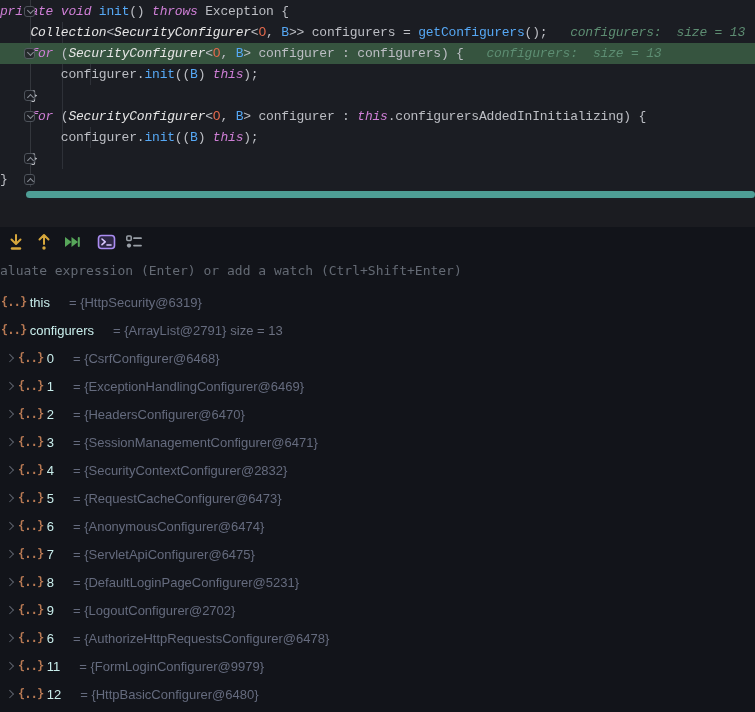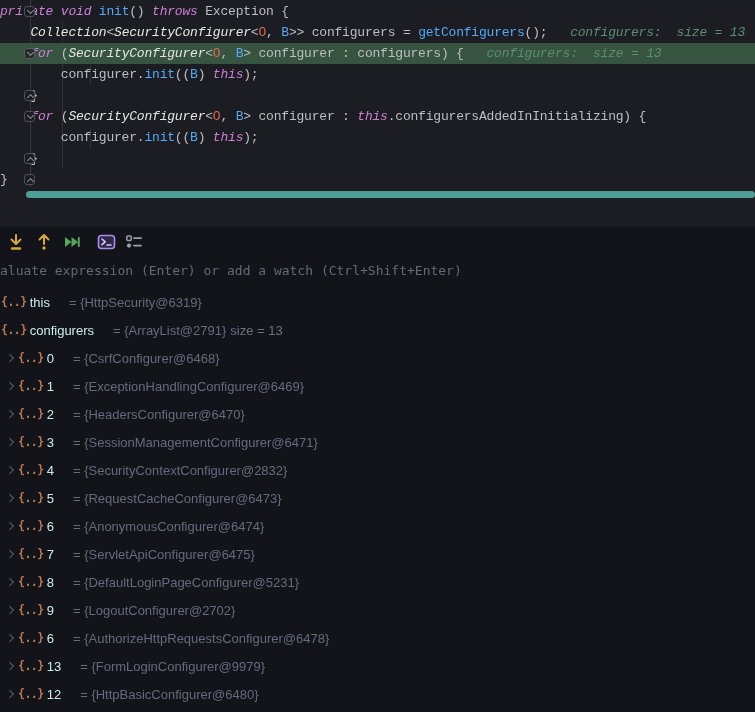--- a/index.html
+++ b/index.html
@@ -208,21 +208,21 @@
         </div>
         <div class="var-row child">
           <span class="chev"></span>
           <span class="vicon">{..}</span>
           <span class="vname">6</span>
           <span class="vval">= {AuthorizeHttpRequestsConfigurer@6478}</span>
         </div>
         <div class="var-row child">
           <span class="chev"></span>
           <span class="vicon">{..}</span>
-          <span class="vname">13</span>
+          <span class="vname">11</span>
           <span class="vval">= {FormLoginConfigurer@9979}</span>
         </div>
         <div class="var-row child">
           <span class="chev"></span>
           <span class="vicon">{..}</span>
           <span class="vname">12</span>
           <span class="vval">= {HttpBasicConfigurer@6480}</span>
         </div>
       </div>
   </div>

